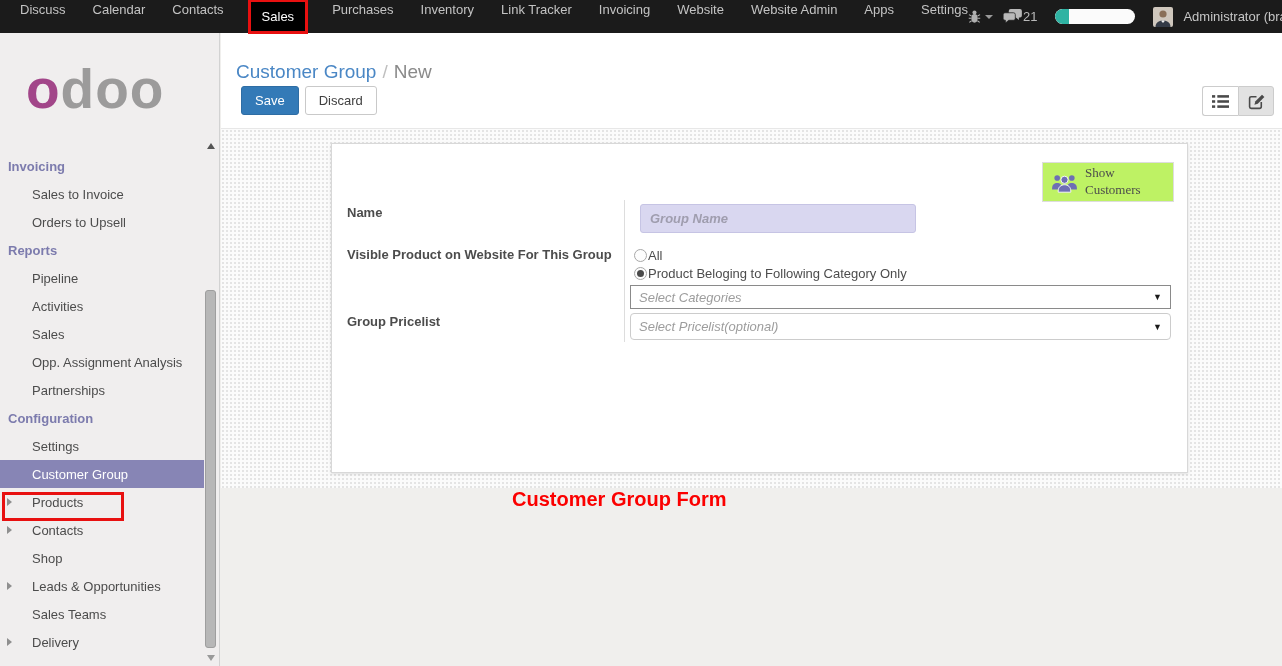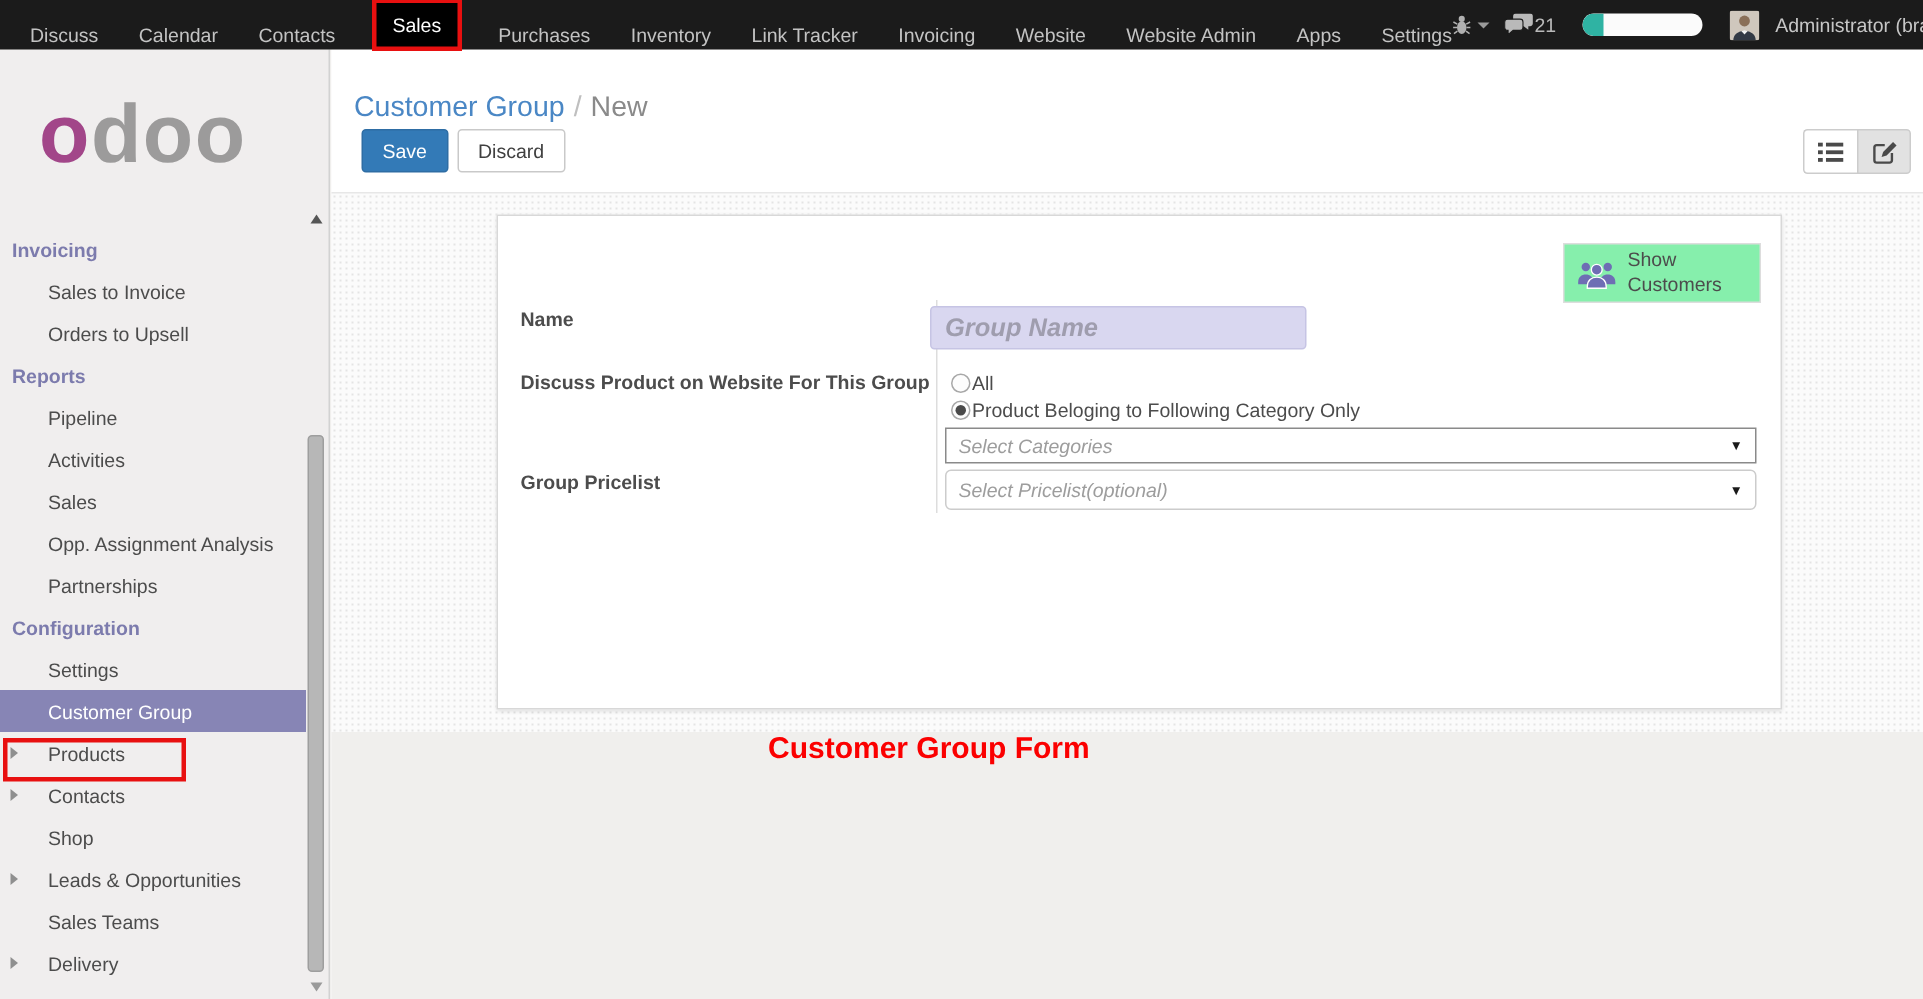--- a/index.html
+++ b/index.html
@@ -2,21 +2,21 @@
 <html><head>
 <meta charset="utf-8">
 <style>
   * { margin:0; padding:0; box-sizing:border-box; }
   html,body { width:1282px; height:666px; overflow:hidden; }
   body { font-family:"Liberation Sans", sans-serif; background:#f0efed; position:relative; }
 
   
   .topbar { position:absolute; top:0; left:0; width:1282px; height:33px; background:#1b1b1b;
             display:flex; align-items:center; padding-left:20px; z-index:50; }
-  .topbar .menus { display:flex; align-items:flex-end; gap:27px; }
+  .topbar .menus { display:flex; align-items:flex-start; gap:27px; }
   .menu-item { color:#c3c3c3; font-size:13px; cursor:pointer; white-space:nowrap; }
   .menu-item.active { background:#000; color:#fff; padding:7px 11px; box-shadow:0 0 0 3px #e81010; }
   .topbar-right { margin-left:auto; display:flex; align-items:center; gap:10px; padding-right:10px; }
   .caret-dn { width:0; height:0; border-left:4px solid transparent; border-right:4px solid transparent;
               border-top:4px solid #9a9a9a; display:inline-block; }
   .msg-count { color:#b9b9b9; font-size:13px; margin-left:-4px; }
   .gauge { width:80px; height:15px; background:#fbfbfb; border-radius:8px; overflow:hidden; margin:0 8px; }
   .gauge-fill { height:100%; width:14px; border-radius:8px 0 0 8px; }
   .avatar { width:20px; height:20px; border-radius:2px; overflow:hidden; flex:0 0 auto; }
   .username { color:#c6c6c6; font-size:13px; white-space:nowrap; }
@@ -61,30 +61,30 @@
   .vs-btn:last-child { border-radius:0 3px 3px 0; }
   .vs-btn.active { background:#e2e2e2; }
 
   .form-bg { position:absolute; top:95px; left:0; width:100%; height:360px;
              background-color:#fbfbfb;
              background-image:radial-gradient(#e4e4e4 1px, transparent 1px);
              background-size:4px 4px; border-top:1px solid #e7e7e7; }
   .sheet { position:absolute; left:110px; top:14px; width:857px; height:330px; background:#fff;
            border:1px solid #d8d8d8; box-shadow:0 1px 3px rgba(0,0,0,0.12); }
 
-  .show-customers { position:absolute; left:710px; top:18px; width:132px; height:40px; background:#86efac;
+  .show-customers { position:absolute; left:710px; top:18px; width:132px; height:40px; background:#bef264;
                     border:1px solid #ddd; display:flex; align-items:center; gap:7px; padding-left:8px;
-                    cursor:pointer; }
+                    cursor:pointer;font-family:Liberation Serif, serif; }
   .show-customers .lbl { font-size:13px; color:#4c4c4c; width:70px; line-height:1.3; }
 
   .col-divider { position:absolute; left:292px; top:56px; width:1px; height:142px; background:#ddd; }
   .flabel { position:absolute; left:15px; font-size:13px; font-weight:bold; color:#4c4c4c; }
-  .name-input { position:absolute; left:288px; top:60px; width:251px; height:29px;
+  .name-input { position:absolute; left:308px; top:60px; width:276px; height:29px;
                 border:1px solid #c6c4e4; border-radius:3px; padding:0 9px;
-                font-family:"Liberation Sans", sans-serif; font-size:17px; }
+                font-family:"Liberation Sans", sans-serif; font-size:13px; }
   .name-input::placeholder { color:#9f9dae; font-style:italic; font-weight:bold; opacity:1; }
   .radio-row { position:absolute; left:302px; display:flex; align-items:center; gap:1px;
                font-size:13px; color:#4c4c4c; cursor:pointer; }
   .radio { width:13px; height:13px; border:1px solid #a8a8a8; border-radius:50%; background:#fdfdfd;
            display:inline-flex; align-items:center; justify-content:center; }
   .radio.checked::after { content:''; width:7px; height:7px; background:#4a4a4a; border-radius:50%; }
   .fake-select { position:absolute; left:298px; width:541px; display:flex; align-items:center;
                  background:#fff; padding:0 8px; cursor:pointer; }
   .fake-select .ph { font-size:13px; font-style:italic; color:#9d9d9d; flex:1; }
   .fake-select .sel-caret { font-size:9px; color:#1a1a1a; }
@@ -260,21 +260,21 @@
           <path d="M6.4 16.6c0-3.7 2.5-5.6 5.6-5.6s5.6 1.9 5.6 5.6v1H6.4z" stroke="#fff" stroke-width="0.8"></path>
         </svg>
         <span class="lbl">Show Customers</span>
       </div>
 
       <div class="col-divider"></div>
 
       <div class="flabel" style="top:61px;">Name</div>
       <input class="name-input" type="text" style="background: rgb(217, 215, 240);" placeholder="Group Name">
 
-      <div class="flabel" style="top:103px;">Discuss Product on Website For This Group</div>
+      <div class="flabel" style="top:103px;">Visible Product on Website For This Group</div>
       <div class="radio-row" style="top:104px;">
         <span class="radio"></span>
         <span>All</span>
       </div>
       <div class="radio-row" style="top:122px;">
         <span class="radio checked"></span>
         <span>Product Beloging to Following Category Only</span>
       </div>
 
       <div class="fake-select select-categories">

